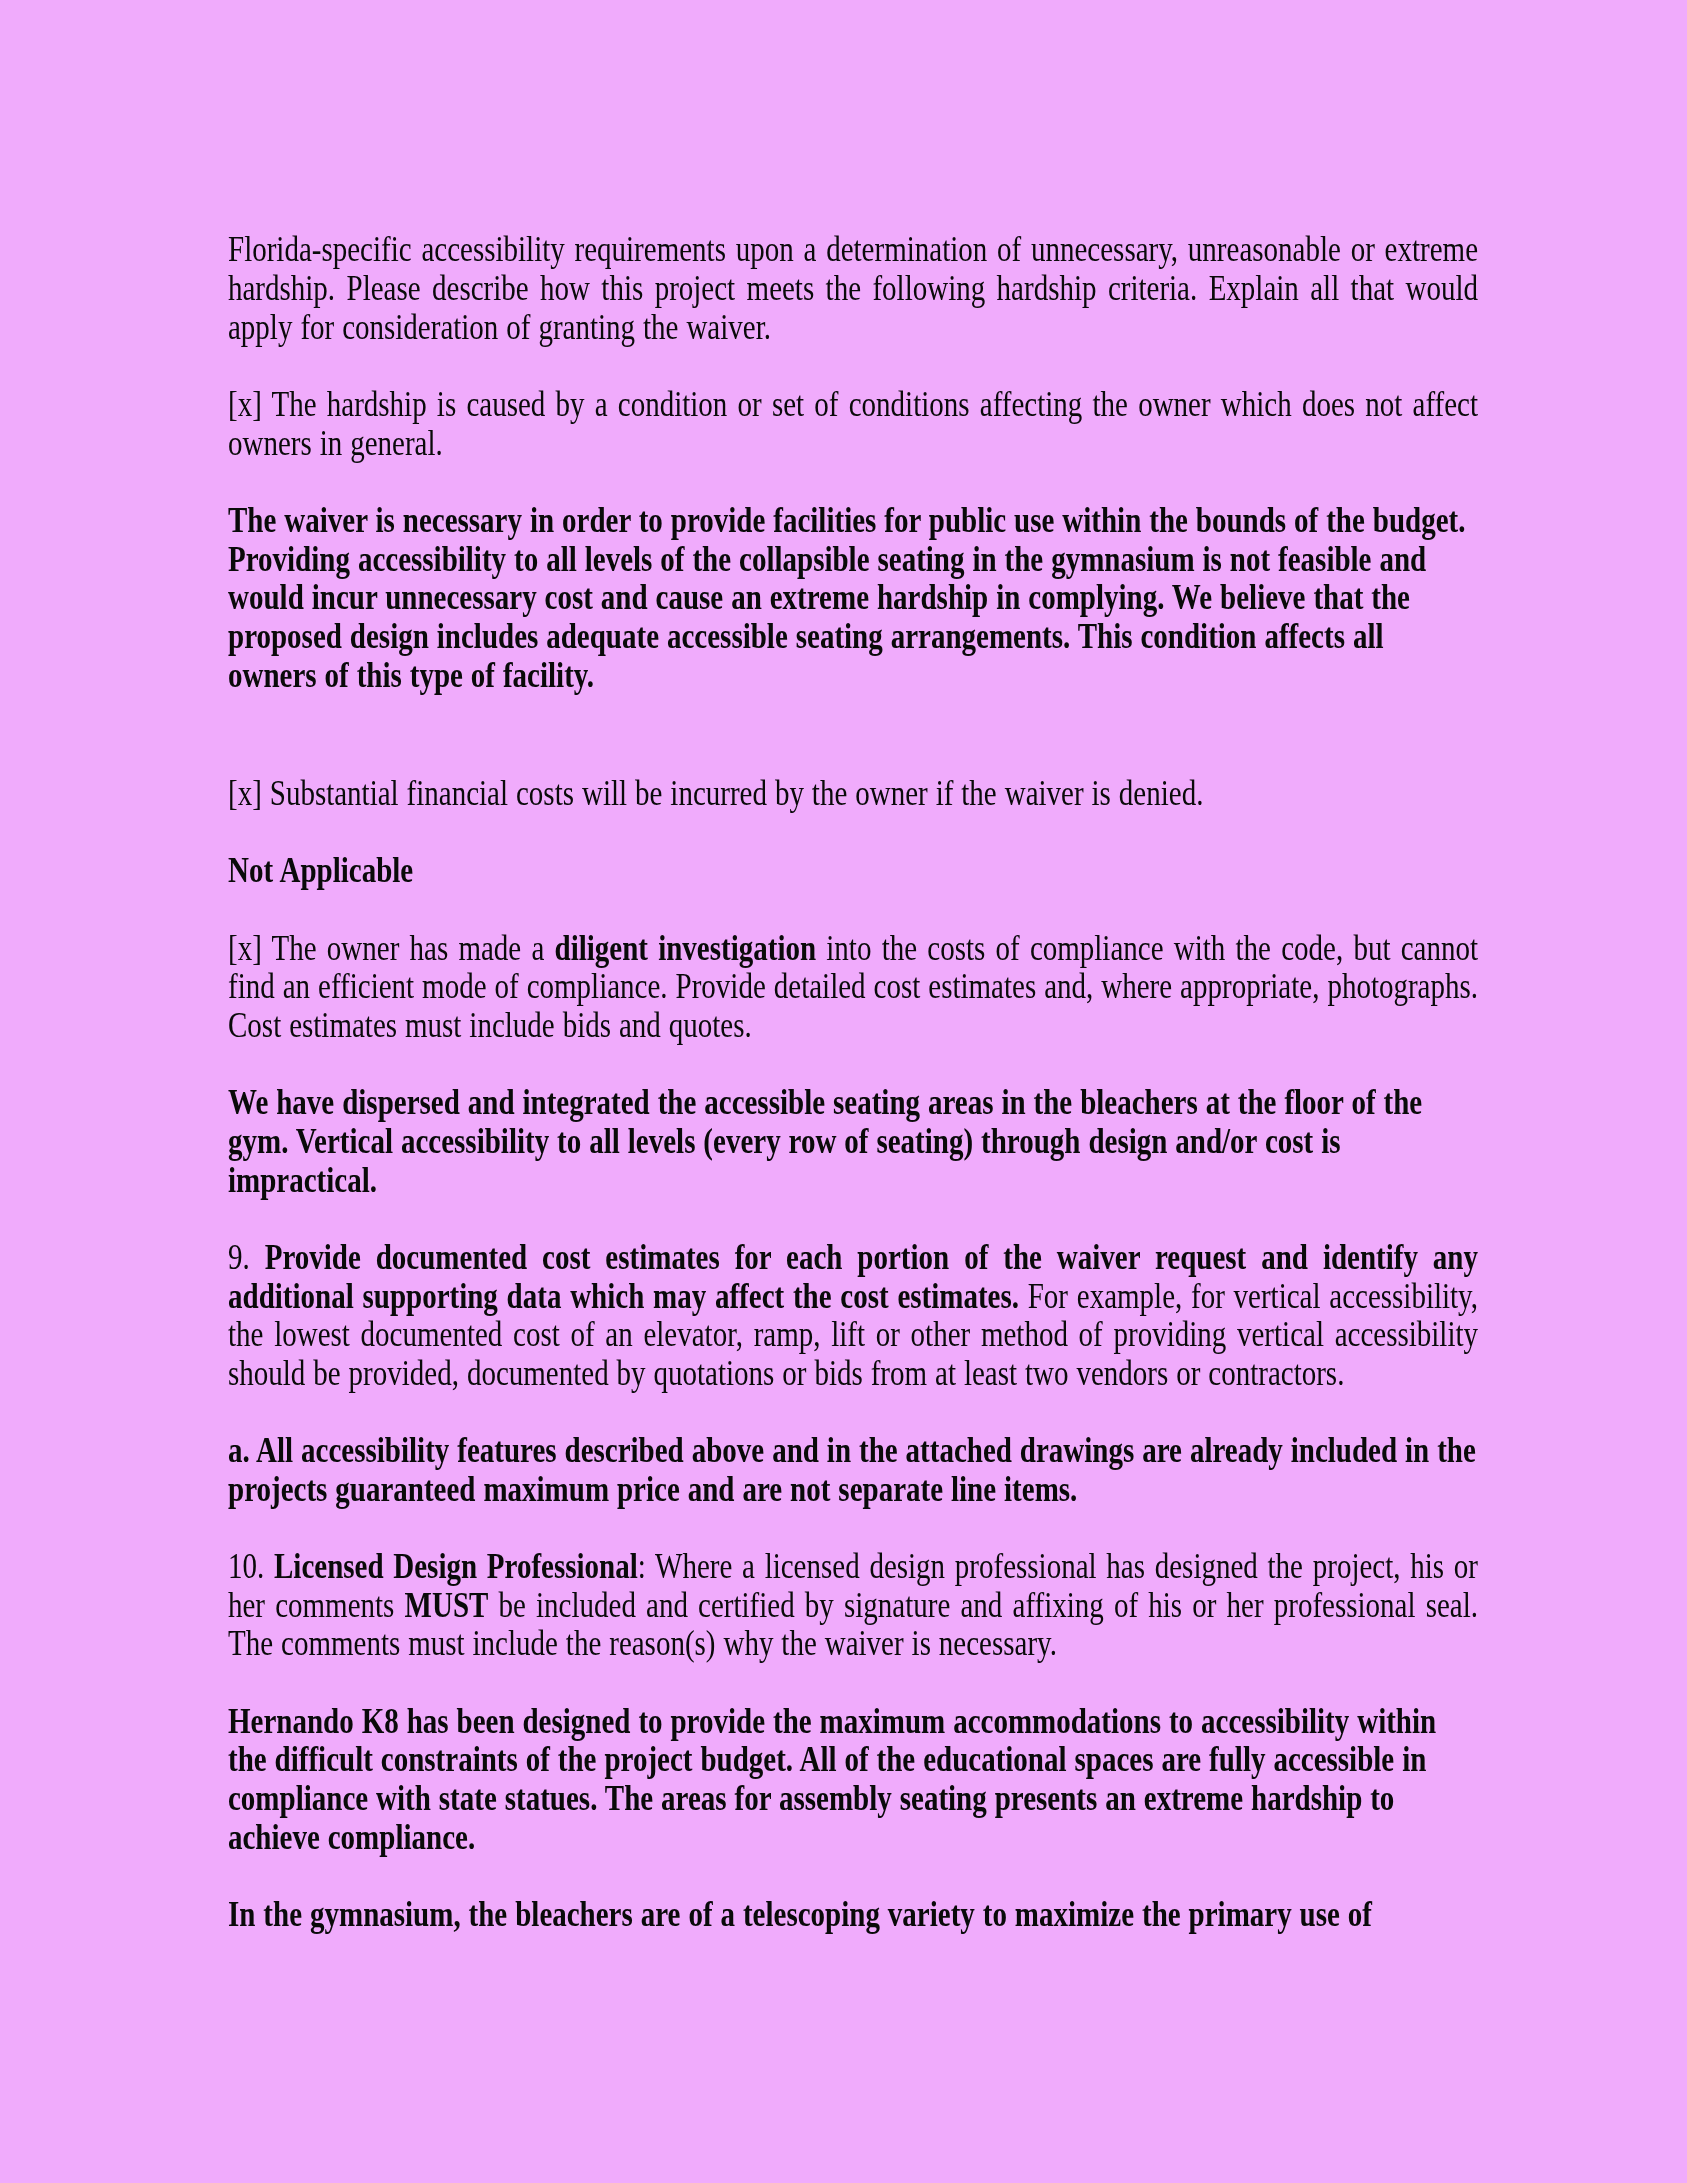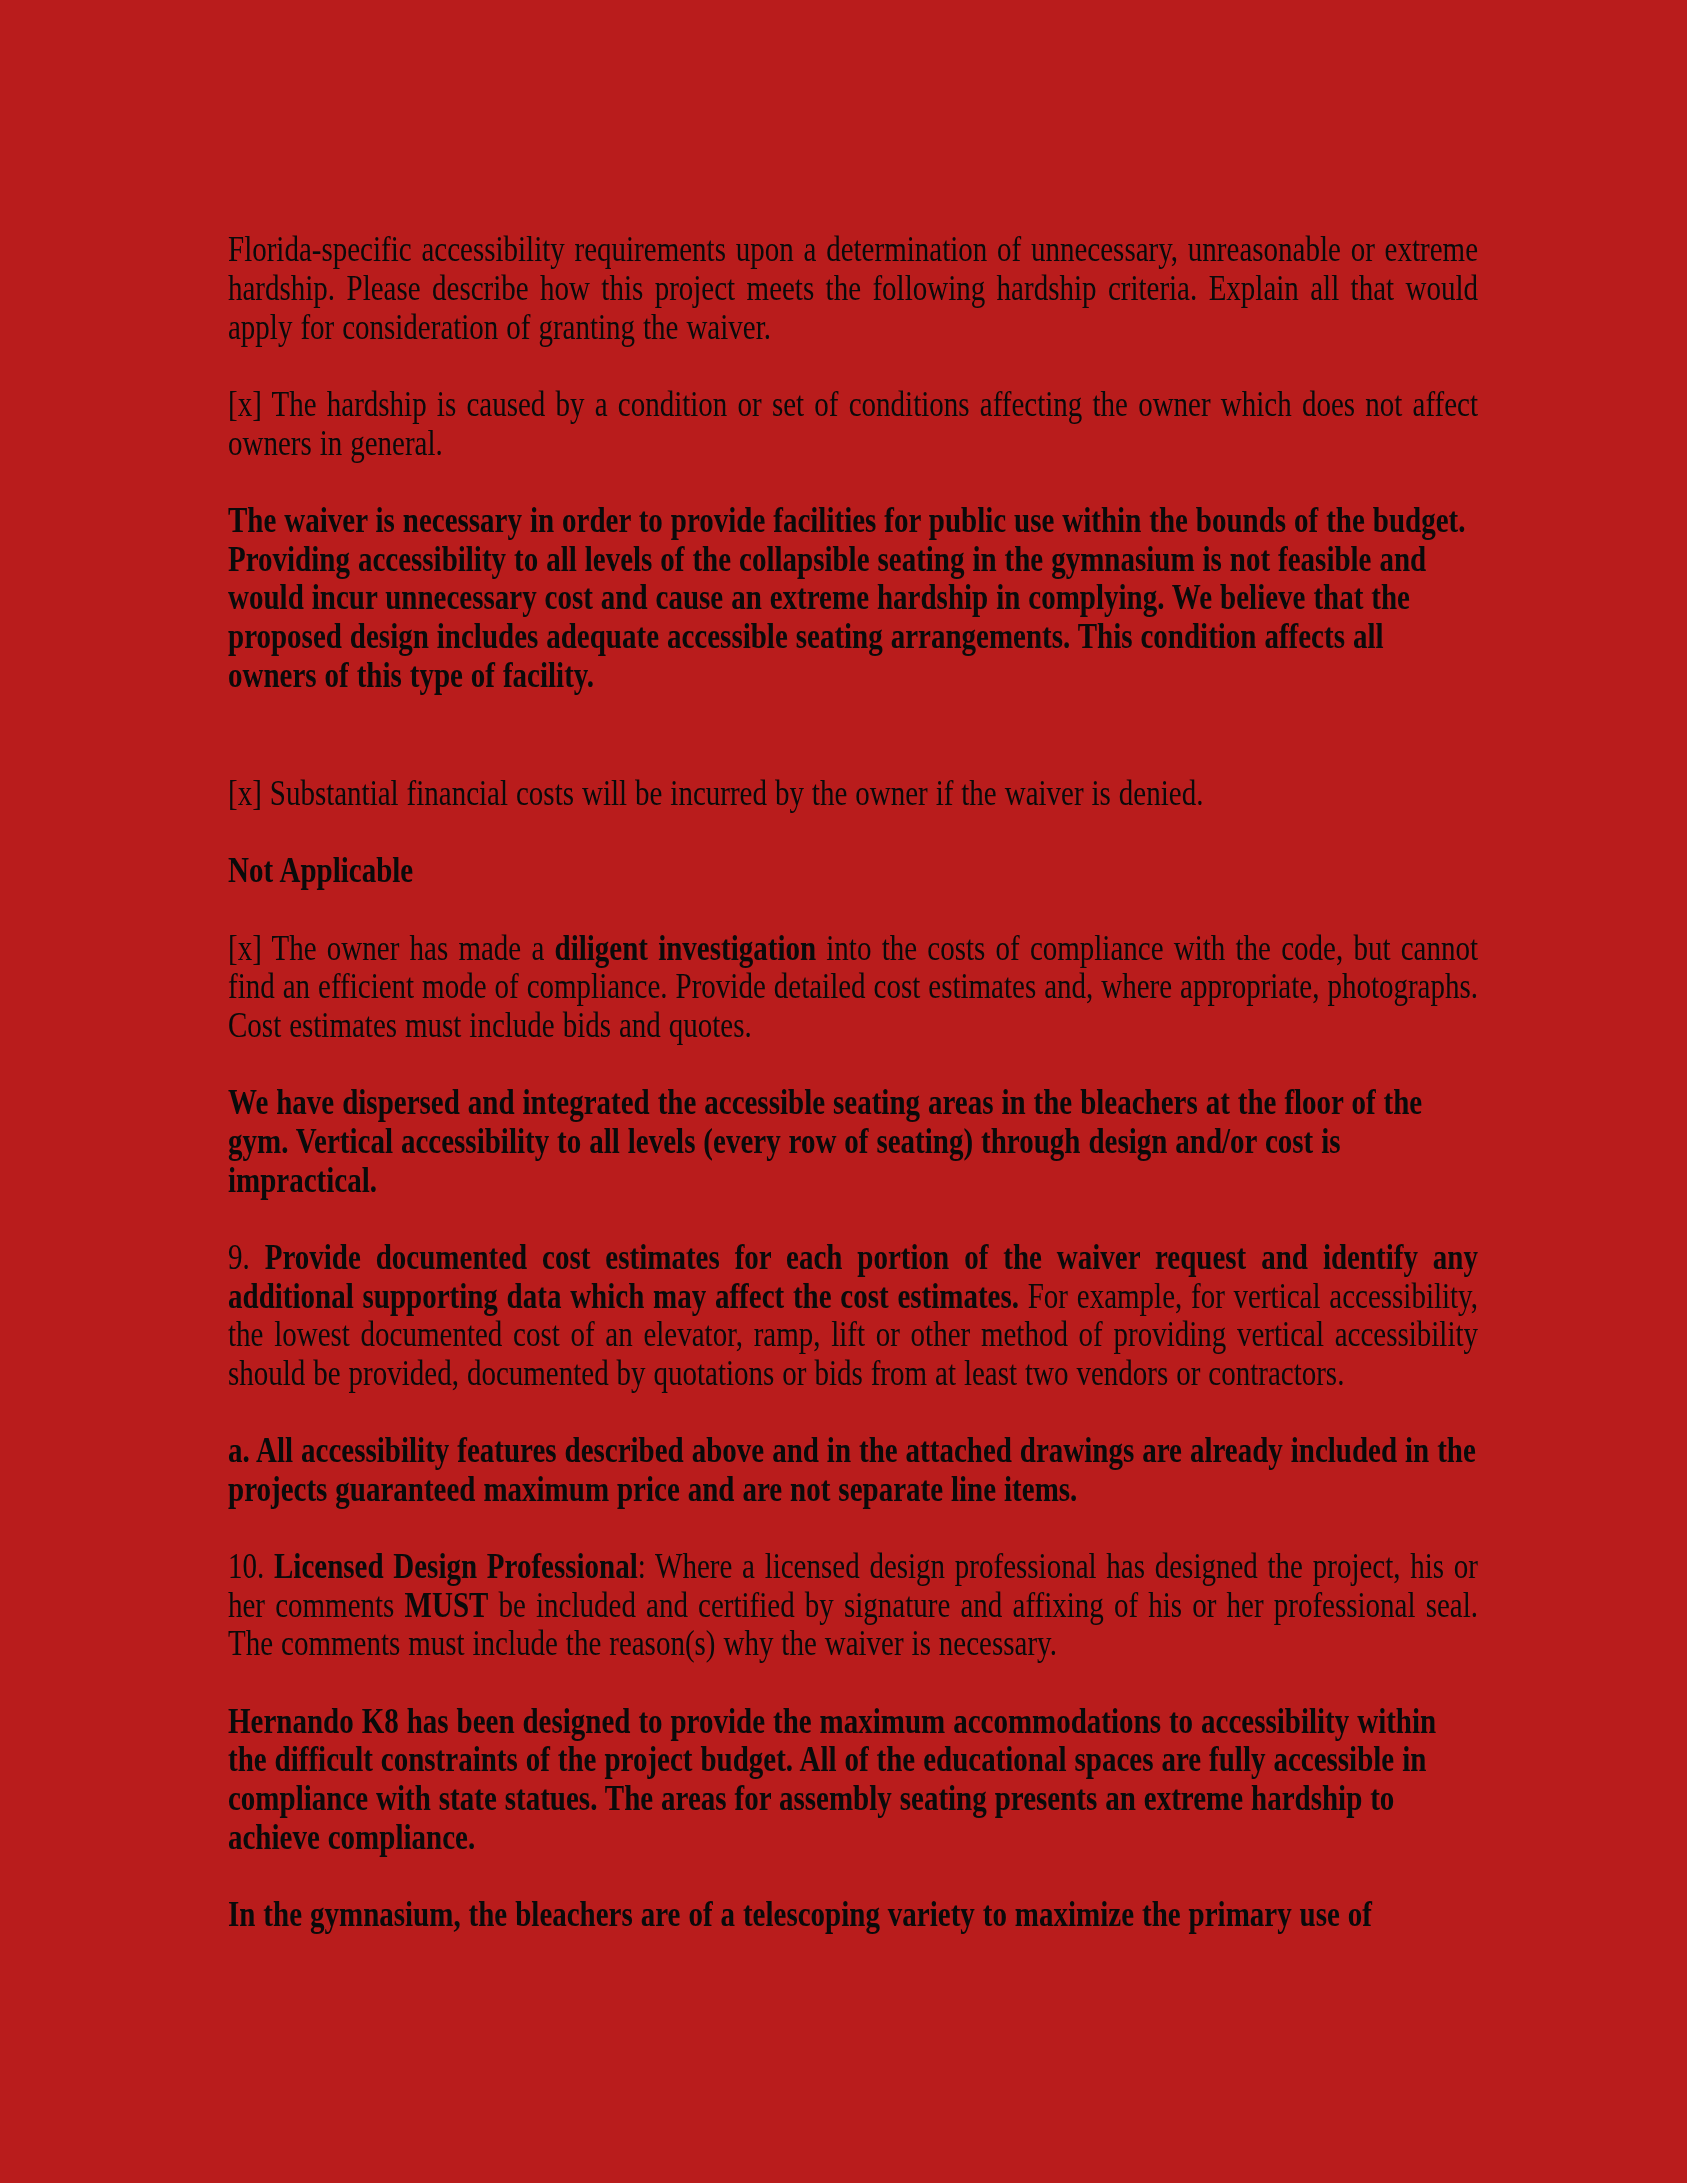--- a/index.html
+++ b/index.html
@@ -9,21 +9,21 @@
   }
   body {
     width: 1687px;
     height: 2183px;
     position: relative;
     font-family: "Liberation Serif", serif;
   }
   .page {
     position: absolute;
     inset: 0;
-    background: #b91c1c;
+    background: #f0abfc;
     overflow: hidden;
   }
   
   .text-block {
     position: absolute;
     left: 228px;
     top: 230px;
     width: 1250px;
     color: #0a0a0a;
     font-size: 29px;

